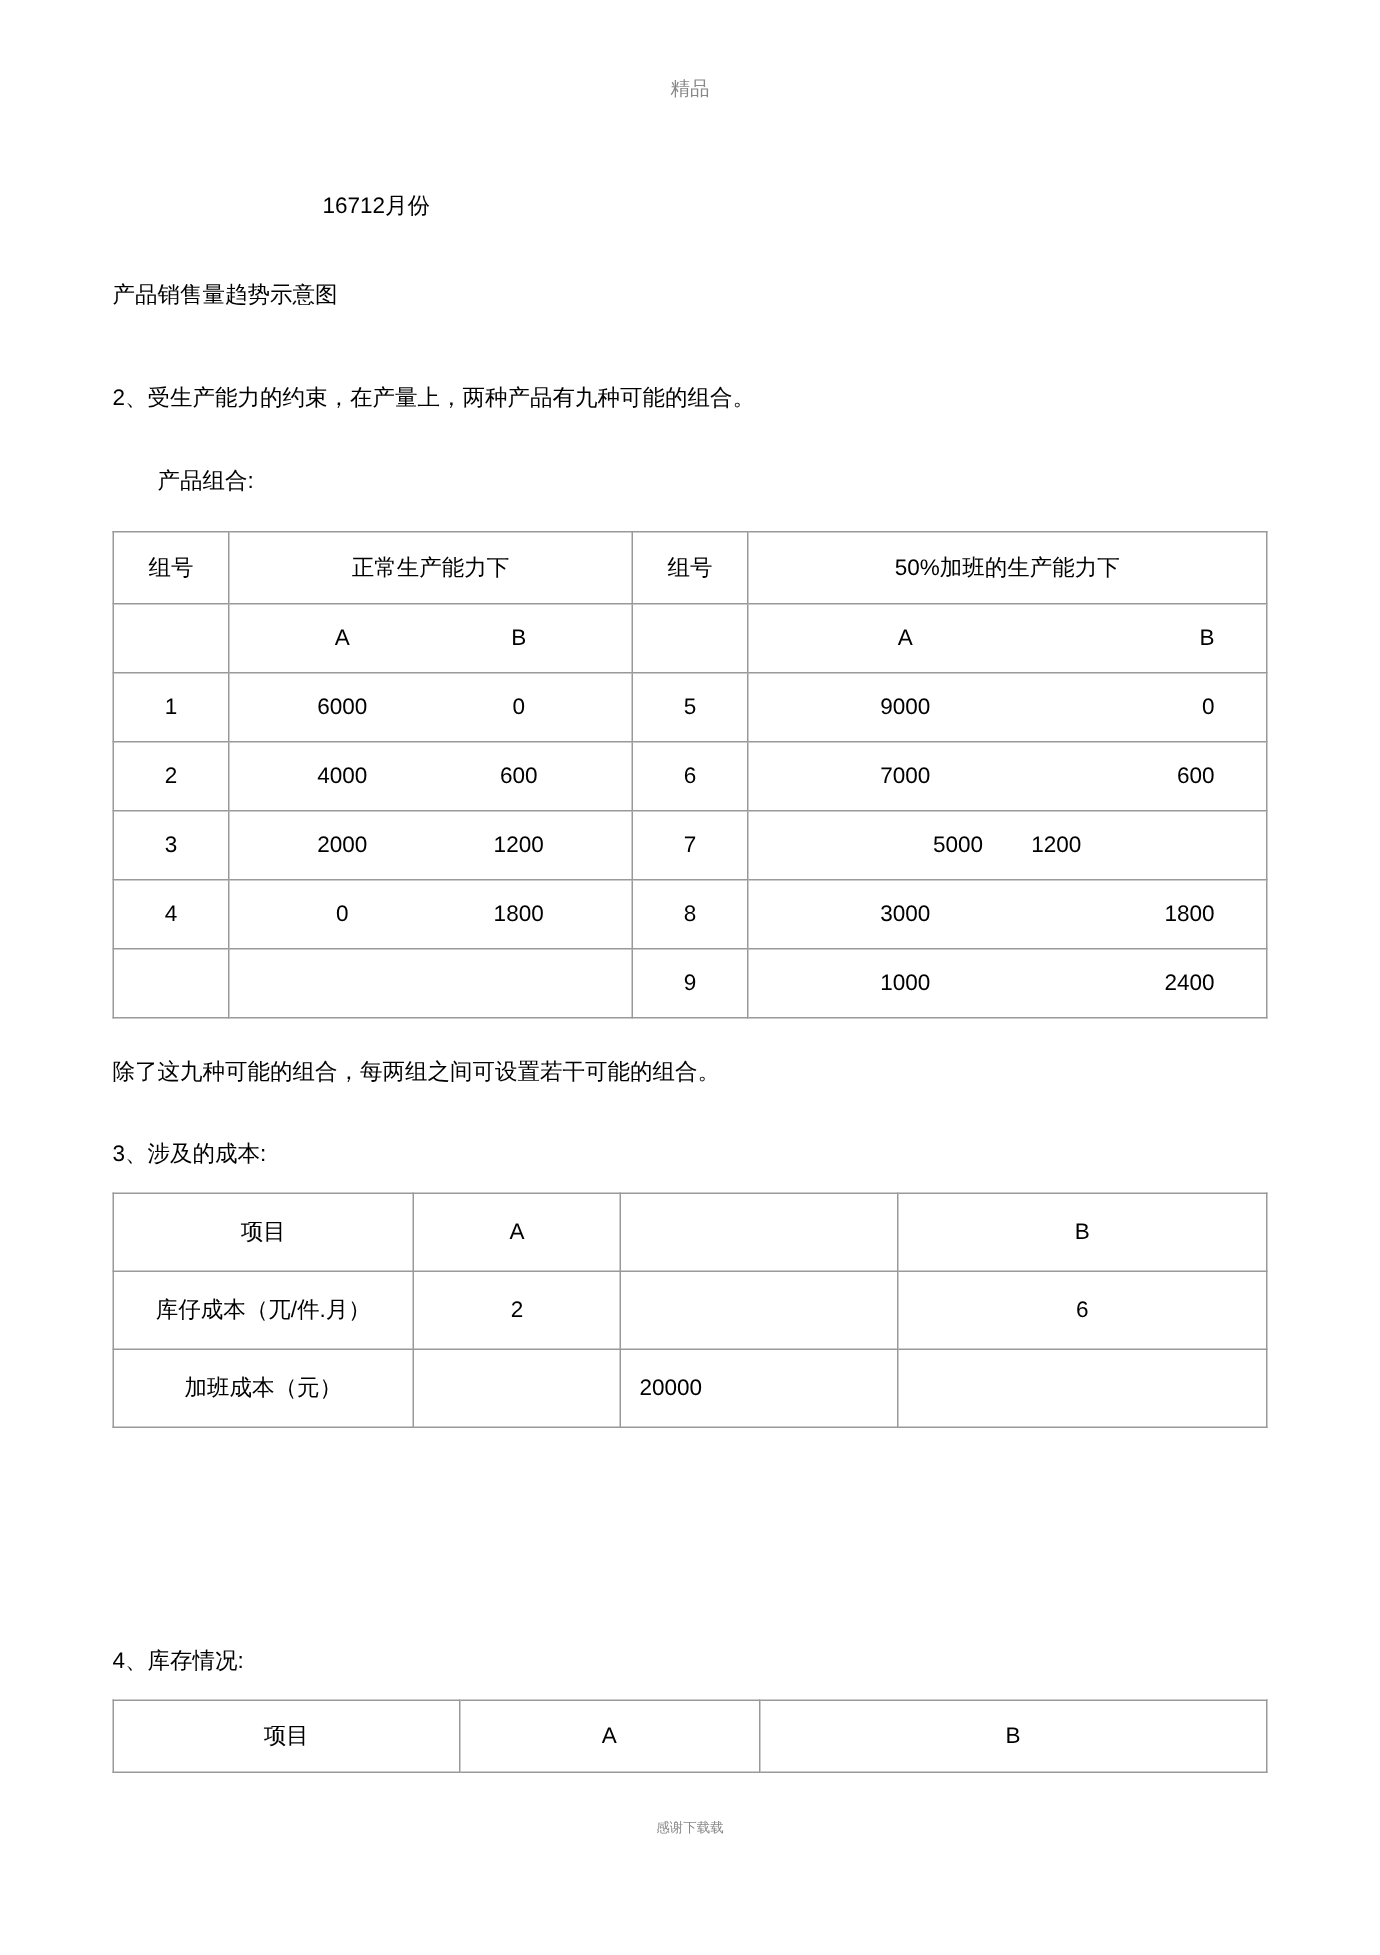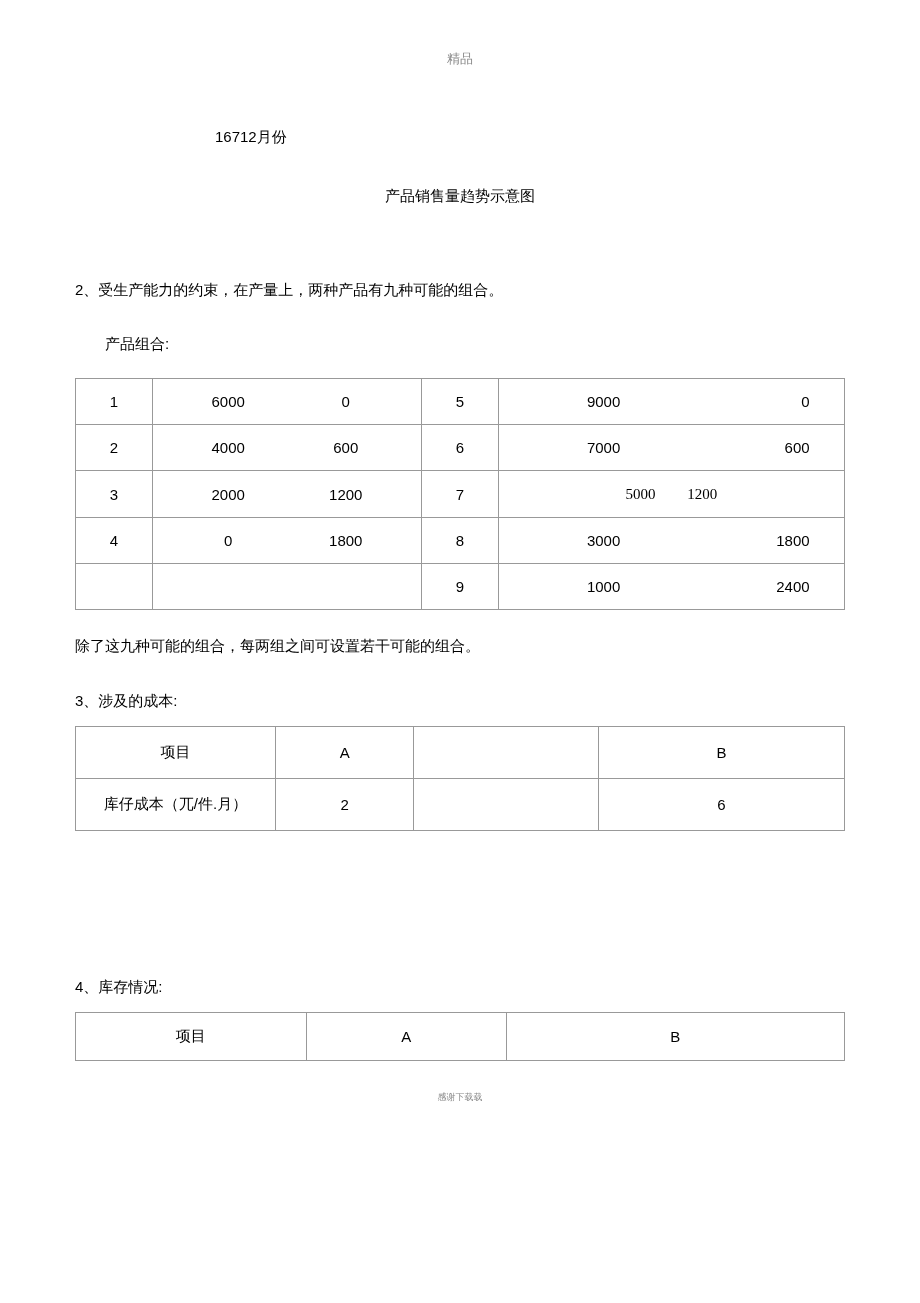--- a/index.html
+++ b/index.html
@@ -21,22 +21,22 @@
       font-size: 13px;
       color: #888;
       margin-bottom: 60px;
     }
     .line1 {
       margin-left: 140px;
       margin-bottom: 40px;
       font-family: Liberation Sans, sans-serif;
     }
     .title-sub {
-      text-align: center;
-      margin-bottom: 70px;
+      text-align: left;
+      margin-bottom: 46px;
     }
     .para2 {
       margin-bottom: 32px;
       line-height: 1.8;
     }
     .indent {
       margin-left: 30px;
       margin-bottom: 24px;
     }
     table {
@@ -77,21 +77,20 @@
       color: #888;
       margin-top: 30px;
     }
     .t1-col1 { width: 10%; }
     .t1-col2 { width: 35%; }
     .t1-col3 { width: 10%; }
     .t1-col4 { width: 45%; }
     .row7-inner {
       display: inline-block;
       white-space: nowrap;
-      font-family: Liberation Serif, serif;
     }
     .row7-val1 { padding-right: 28px; }
     .t2-col1 { width: 26%; }
     .t2-col2 { width: 18%; }
     .t2-col3 { width: 24%; }
     .t2-col4 { width: 32%; }
     .t2-col3-text { text-align: left; padding-left: 12px; }
     .t3-col1 { width: 30%; }
     .t3-col2 { width: 26%; }
     .t3-col3 { width: 44%; }
@@ -108,20 +107,38 @@
 <div class="line1">16712月份</div>
 
 <div class="title-sub">产品销售量趋势示意图</div>
 
 <div class="para2">2、受生产能力的约束，在产量上，两种产品有九种可能的组合。</div>
 
 <div class="indent">产品组合:</div>
 
 <table class="table1">
   <tbody>
+      <tr>
+    <td class="t1-col1">组号</td>
+    <td class="t1-col2">正常生产能力下</td>
+    <td class="t1-col3">组号</td>
+    <td class="t1-col4">50%加班的生产能力下</td>
+  </tr>
+  <tr>
+    <td class="t1-col1"></td>
+    <td class="t1-col2">
+      <span class="t1-sub-a">A</span>
+      <span class="t1-sub-b">B</span>
+    </td>
+    <td class="t1-col3"></td>
+    <td class="t1-col4">
+      <span class="t1-col4-sub-a">A</span>
+      <span class="t1-col4-sub-b">B</span>
+    </td>
+  </tr>
   <tr>
     <td class="t1-col1">1</td>
     <td class="t1-col2">
       <span class="t1-sub-a">6000</span>
       <span class="t1-sub-b">0</span>
     </td>
     <td class="t1-col3">5</td>
     <td class="t1-col4">
       <span class="t1-col4-sub-a">9000</span>
       <span class="t1-col4-sub-b">0</span>
@@ -191,20 +208,26 @@
     <td class="t2-col2">A</td>
     <td class="t2-col3"></td>
     <td class="t2-col4">B</td>
   </tr>
   <tr>
     <td class="t2-col1">库仔成本（兀/件.月）</td>
     <td class="t2-col2">2</td>
     <td class="t2-col3"></td>
     <td class="t2-col4">6</td>
   </tr>
+  <tr>
+    <td class="t2-col1">加班成本（元）</td>
+    <td class="t2-col2"></td>
+    <td class="t2-col3 t2-col3-text">20000</td>
+    <td class="t2-col4"></td>
+  </tr>
 </tbody>
   </table>
 
 <div class="big-gap"></div>
 
 <div class="section-heading">4、库存情况:</div>
 
 <table class="table3">
   <tbody>
       <tr>

